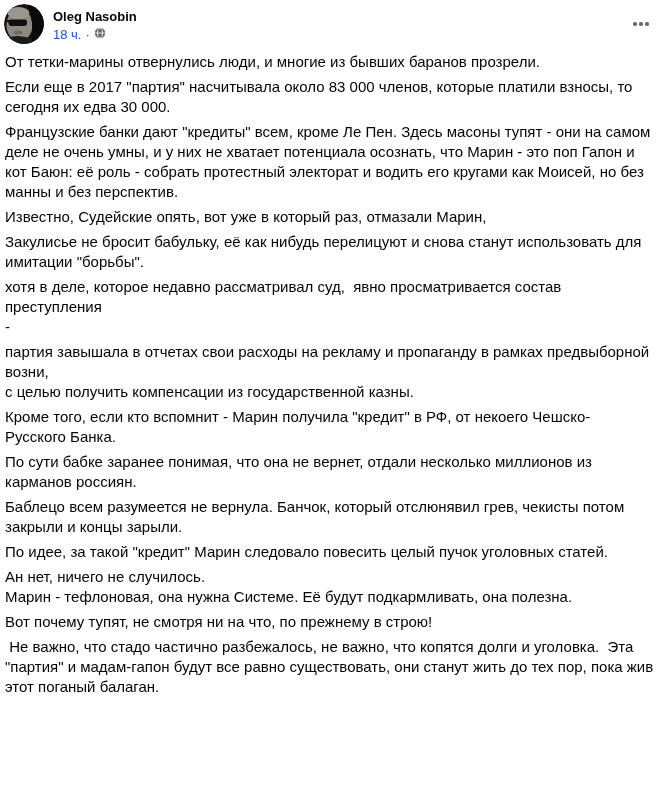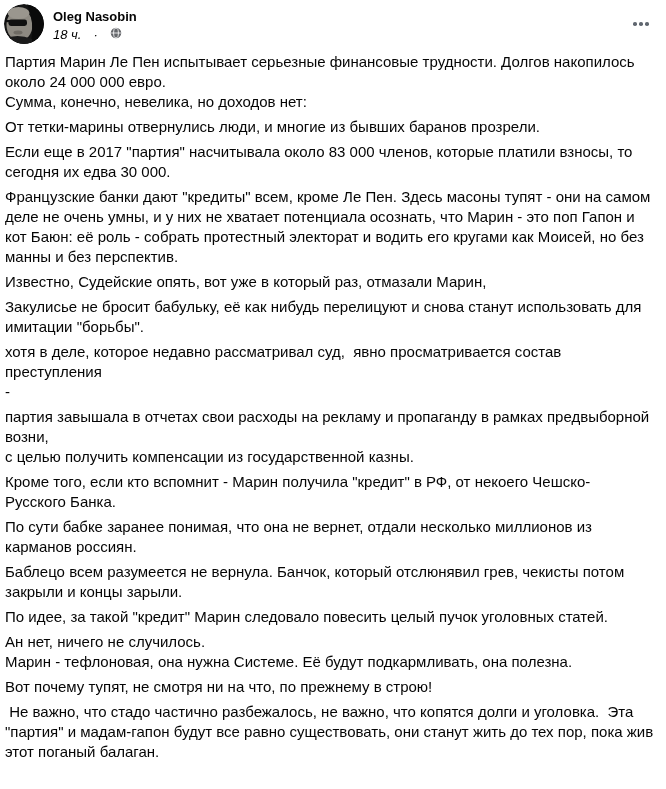--- a/index.html
+++ b/index.html
@@ -44,26 +44,25 @@
     font-size: 13px;
     font-weight: 700;
     line-height: 19px;
     color: #050505;
     cursor: pointer;
     display: inline-block;
   }
   .meta {
     display: flex;
     align-items: center;
-    gap: 12px;
+    gap: 4px;
     font-size: 13px;
-    color: #000000;
+    color: #1d4ed8;
     line-height: 16px;
     margin-top: 1px;
-    font-style: italic;
   }
   .meta .time { cursor: pointer; }
   .globe { display: inline-block; }
   .more-btn {
     width: 34px;
     height: 30px;
     border: none;
     background: none;
     border-radius: 17px;
     display: flex;
@@ -137,23 +136,20 @@
 
     <button class="more-btn" aria-label="More">
       <span class="dot"></span>
       <span class="dot"></span>
       <span class="dot"></span>
     </button>
 
   </div>
 
   <div class="body">
-    <div class="para">Партия Марин Ле Пен испытывает серьезные финансовые трудности. Долгов накопилось
-около 24 000 000 евро.
-Сумма, конечно, невелика, но доходов нет:</div>
     <div class="para">От тетки-марины отвернулись люди, и многие из бывших баранов прозрели.</div>
     <div class="para">Если еще в 2017 "партия" насчитывала около 83 000 членов, которые платили взносы, то
 сегодня их едва 30 000.</div>
     <div class="para">Французские банки дают "кредиты" всем, кроме Ле Пен. Здесь масоны тупят - они на самом
 деле не очень умны, и у них не хватает потенциала осознать, что Марин - это поп Гапон и
 кот Баюн: её роль - собрать протестный электорат и водить его кругами как Моисей, но без
 манны и без перспектив.</div>
     <div class="para">Известно, Судейские опять, вот уже в который раз, отмазали Марин,</div>
     <div class="para">Закулисье не бросит бабульку, её как нибудь перелицуют и снова станут использовать для
 имитации "борьбы".</div>

